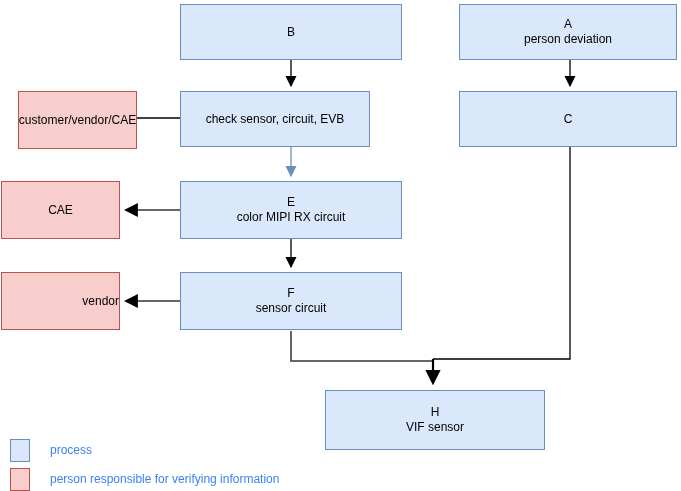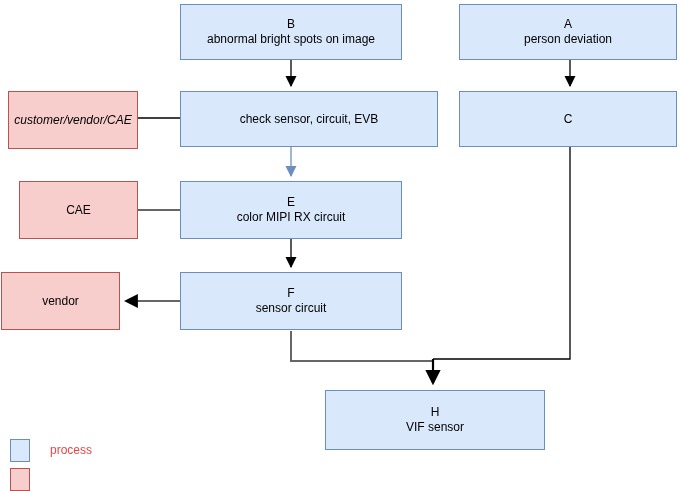--- a/index.html
+++ b/index.html
@@ -36,42 +36,42 @@
   .node.process {
     background: #dae8fc;
     border: 1px solid #6c8ebf;
   }
   .node.responsible {
     background: #f8cecc;
     border: 1px solid #b85450;
   }
   .node-b              { left: 180px; top: 4px;   width: 222px; height: 56px; }
   .node-a              { left: 459px; top: 4px;   width: 218px; height: 56px; }
-  .node-check-sensor   { left: 180px; top: 91px;  width: 258px; height: 56px; }
-  .node-customer       { left: 8px;   top: 91px;  width: 130px; height: 58px; font-style: italic; }
+  .node-check-sensor   { left: 180px; top: 91px;  width: 190px; height: 56px; }
+  .node-customer       { left: 18px;   top: 91px;  width: 119px; height: 58px; }
   .node-c              { left: 459px; top: 91px;  width: 218px; height: 56px; }
-  .node-cae            { left: 1px;   top: 181px; width: 119px; height: 58px; margin-left: 18px; }
+  .node-cae            { left: 1px;   top: 181px; width: 119px; height: 58px; }
   .node-e              { left: 180px; top: 181px; width: 222px; height: 58px; }
-  .node-vendor         { left: 1px;   top: 272px; width: 119px; height: 58px; }
+  .node-vendor         { left: 1px;   top: 272px; width: 119px; height: 58px; align-items: flex-end; }
   .node-f              { left: 180px; top: 272px; width: 222px; height: 58px; }
   .node-h              { left: 325px; top: 390px; width: 220px; height: 60px; }
   .legend-swatch {
     position: absolute;
     box-sizing: border-box;
     width: 20px;
     height: 23px;
   }
   .legend-swatch.process    { left: 10px; top: 439px; background: #dae8fc; border: 1px solid #6c8ebf; }
   .legend-swatch.responsible{ left: 10px; top: 468px; background: #f8cecc; border: 1px solid #b85450; }
   .legend-label {
     position: absolute;
     left: 50px;
     font-size: 12px;
     line-height: 15px;
-    color: #ef4444;
+    color: #3b82f6;
     white-space: nowrap;
   }
   .legend-label.process     { top: 443px; }
   .legend-label.responsible { top: 472px; }
 </style>
 </head>
 <body>
 
 <div id="canvas">
 
@@ -95,21 +95,20 @@
     <path d="M180 118 L126 118" stroke="#000000" stroke-width="1.3" fill="none" marker-end="url(#arr-black)"></path>
     <path d="M180 210 L126 210" stroke="#666666" stroke-width="2" fill="none" marker-end="url(#arr-black-bold)"></path>
     <path d="M180 301 L126 301" stroke="#666666" stroke-width="2" fill="none" marker-end="url(#arr-black-bold)"></path>
     <path d="M291 331 L291 361 L433 361" stroke="#666666" stroke-width="2" fill="none"></path>
     <path d="M570 147 L570 359 L433 359" stroke="#000000" stroke-width="1.3" fill="none"></path>
     <path d="M433 359 L433 383" stroke="#000000" stroke-width="2.2" fill="none" marker-end="url(#arr-black-bold)"></path>
   </svg>
 
   <div class="node process node-b">
     <div>B</div>
-    <div>abnormal bright spots on image</div>
   </div>
 
   <div class="node process node-a">
     <div>A</div>
     <div>person deviation</div>
   </div>
 
   <div class="node process node-check-sensor">
     <div>check sensor, circuit, EVB</div>
   </div>
@@ -142,14 +141,15 @@
 
   <div class="node process node-h">
     <div>H</div>
     <div>VIF sensor</div>
   </div>
 
   <div class="legend-swatch process"></div>
   <div class="legend-label process">process</div>
 
   <div class="legend-swatch responsible"></div>
+  <div class="legend-label responsible">person responsible for verifying information</div>
 
 </div>
 
 </body></html>

